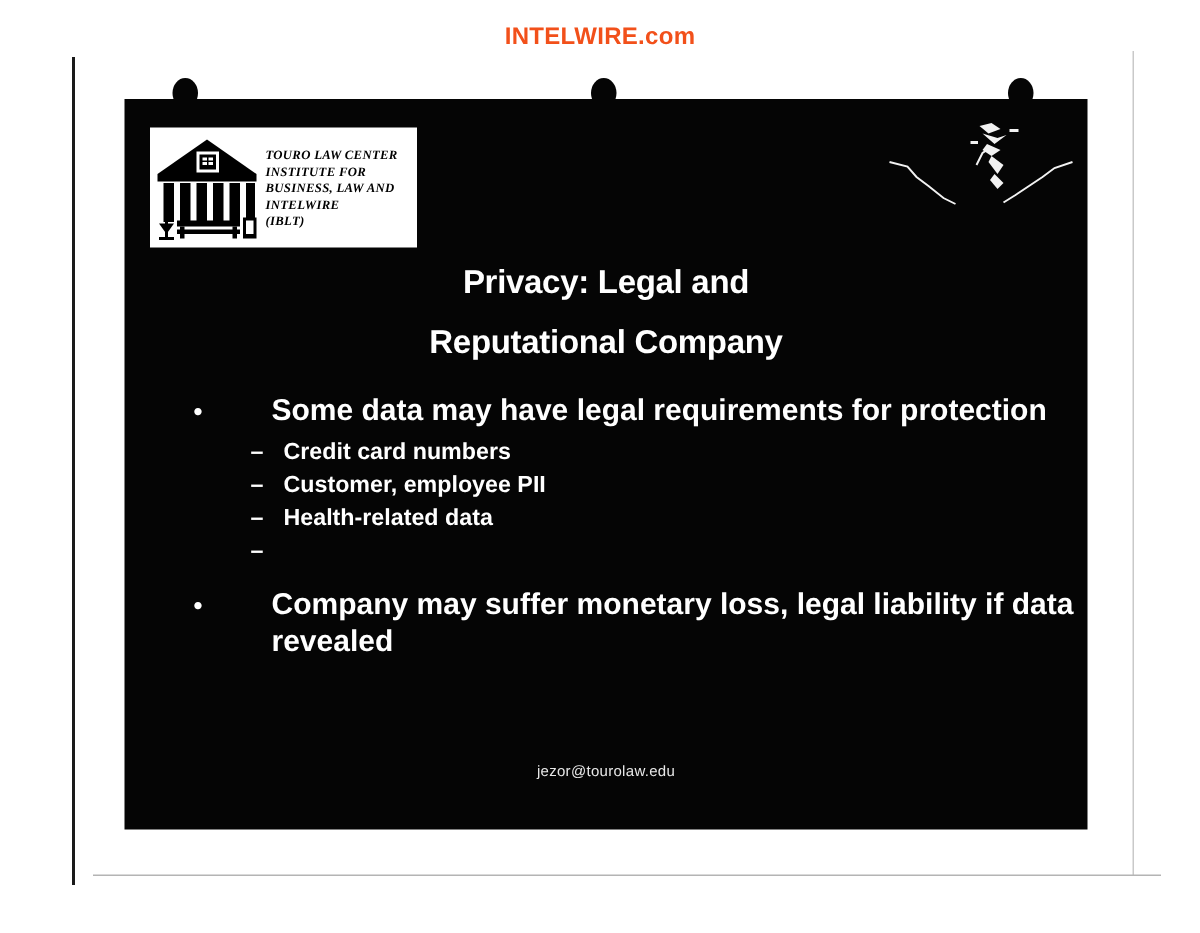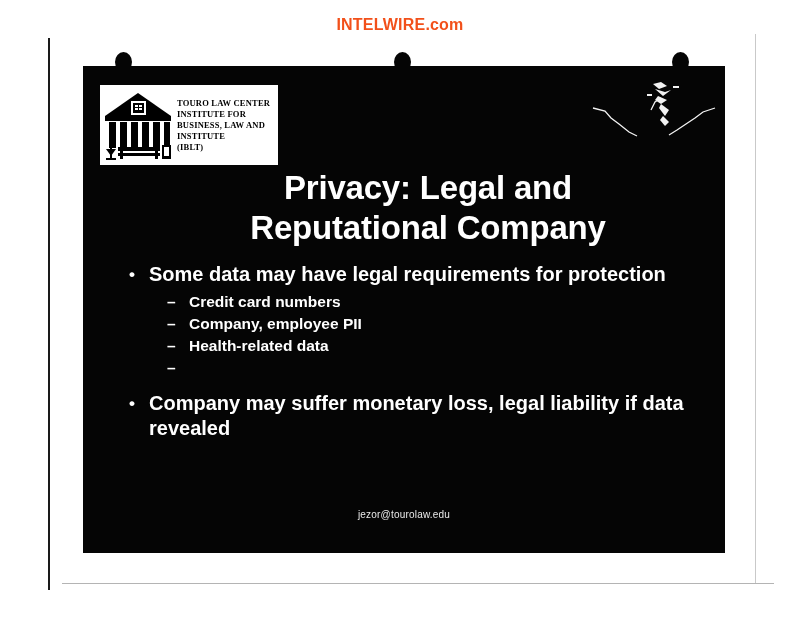--- a/index.html
+++ b/index.html
@@ -92,20 +92,21 @@
     align-items: center;
   }
   #logo-mark {
     width: 72px;
     height: 72px;
     flex: 0 0 72px;
     margin-left: 2px;
   }
   #logo-text {
     font-family: "Liberation Serif", serif;
+    font-style: italic;
     font-weight: bold;
     font-size: 8.5px;
     line-height: 11px;
     color: #000000;
     letter-spacing: 0.2px;
     padding-left: 3px;
   }
 
   
   #scratch-artifact {
@@ -120,24 +121,23 @@
   
   #slide-title {
     position: absolute;
     left: 0;
     top: 102px;
     width: 642px;
     text-align: center;
     color: #ffffff;
     font-family: "Liberation Sans", sans-serif;
     font-weight: bold;
-    font-size: 33px;
+    font-size: 22px;
     line-height: 40px;
     letter-spacing: -0.2px;
-    padding-left: 24px;
   }
   #slide-title .title-line {
     display: block;
   }
 
   
   #slide-body {
     position: absolute;
     left: 46px;
     top: 196px;
@@ -154,20 +154,21 @@
     margin-bottom: 2px;
   }
   .bullet-l1 .marker {
     flex: 0 0 20px;
     text-align: left;
     font-size: 17px;
     line-height: 25px;
   }
   .bullet-l1 .bullet-text {
     flex: 1 1 auto;
+    margin-left: 32px;
   }
   .sublist {
     margin: 4px 0 6px 0;
   }
   .bullet-l2 {
     display: flex;
     align-items: flex-start;
     font-family: "Liberation Sans", sans-serif;
     font-weight: bold;
     font-size: 15.5px;
@@ -242,21 +243,21 @@
         <polygon points="4,60 14,60 9,67" fill="#000000"></polygon>
         <rect x="4" y="69" width="10" height="2" fill="#000000"></rect>
 
         <rect x="60" y="56" width="9" height="14" fill="#000000"></rect>
         <rect x="62" y="58" width="5" height="9" fill="#ffffff"></rect>
       </svg>
       <div id="logo-text">
         <div>TOURO LAW CENTER</div>
         <div>INSTITUTE FOR</div>
         <div>BUSINESS, LAW AND</div>
-        <div>INSTITUTE</div>
+        <div>INTELWIRE</div>
         <div>(IBLT)</div>
       </div>
     </div>
 
     <svg id="scratch-artifact" viewBox="0 0 130 78">
       <g stroke="#ffffff" fill="none" stroke-width="1.3">
         <path d="M4,28 L16,31 L22,38 L30,44 L40,52 L48,56"></path>
         <path d="M126,28 L114,32 L106,38 L97,44 L88,50 L80,55"></path>
         <path d="M62,30 L66,22 L72,18"></path>
       </g>
@@ -283,21 +284,21 @@
         <span class="bullet-text">Some data may have legal requirements for protection</span>
       </div>
 
       <div class="sublist">
         <div class="bullet-l2">
           <span class="marker">–</span>
           <span>Credit card numbers</span>
         </div>
         <div class="bullet-l2">
           <span class="marker">–</span>
-          <span>Company, employee PII</span>
+          <span>Customer, employee PII</span>
         </div>
         <div class="bullet-l2">
           <span class="marker">–</span>
           <span>Health-related data</span>
         </div>
         <div class="bullet-l2">
           <span class="marker">–</span>
         </div>
       </div>
 

